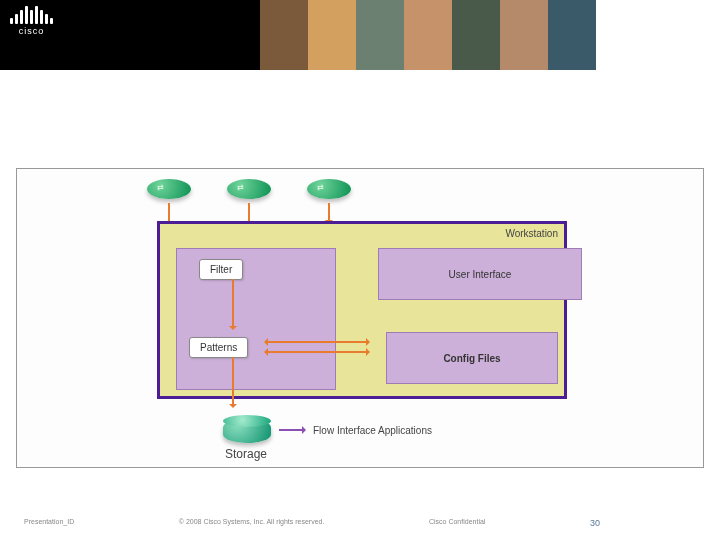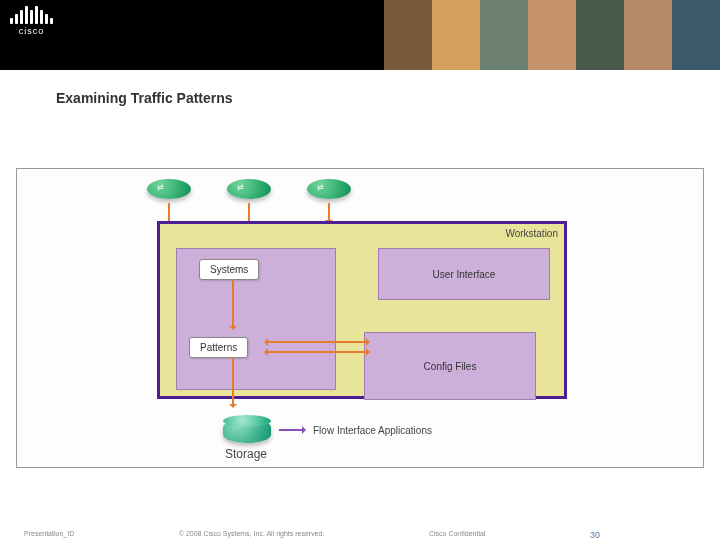--- a/index.html
+++ b/index.html
@@ -1,18 +1,18 @@
 <!DOCTYPE html>
 <html><head>
 <meta charset="utf-8">
 <style>
   * { box-sizing: border-box; margin: 0; padding: 0; }
   body { width: 720px; height: 540px; font-family: Arial, Helvetica, sans-serif; background: #fff; position: relative; overflow: hidden; }
 
-  .topbar { width: 720px; height: 70px; background: #000; position: relative; }
+  .topbar { width: 596px; height: 70px; background: #000; position: relative; }
   .cisco-logo { position: absolute; left: 10px; top: 6px; color: #fff; display: flex; flex-direction: column; align-items: center; }
   .cisco-bars { display: flex; align-items: flex-end; gap: 2px; height: 18px; }
   .cisco-bars span { display: block; width: 3px; background: #fff; border-radius: 1px; }
   .cisco-word { font-size: 9px; letter-spacing: 1px; margin-top: 2px; }
   .collage { position: absolute; right: 0; top: 0; display: flex; height: 70px; }
   .collage div { width: 48px; height: 70px; }
   .c1{background:#7a5a3a;} .c2{background:#d4a060;} .c3{background:#6b8070;} .c4{background:#c5926a;}
   .c5{background:#4a5a4a;} .c6{background:#b58a6a;} .c7{background:#3a5a6a;}
 
   .titles { position: absolute; left: 56px; top: 90px; }
@@ -24,22 +24,22 @@
 
   .routers { position: absolute; left: 10px; top: 0; display: flex; gap: 36px; }
   .router { width: 44px; height: 28px; position: relative; }
   .router .body { width: 44px; height: 20px; background: radial-gradient(circle at 30% 30%, #6fd49a, #0a8f52); border-radius: 50%; position: absolute; top: 4px; box-shadow: 0 3px 4px rgba(0,0,0,.25); }
   .router .arrows { position:absolute; top:8px; left:10px; font-size:8px; color:#e8ffe8; letter-spacing:1px; }
 
   .workstation { position: absolute; left: 20px; top: 46px; width: 410px; height: 178px; background: #e8e49a; border: 3px solid #4c1d95; }
   .workstation-label { position: absolute; right: 6px; top: 4px; font-size: 10px; color: #444; }
 
   .left-box { position: absolute; left: 16px; top: 24px; width: 160px; height: 142px; background: #cdb0d9; border: 1px solid #a07bb5; }
-  .right-top { position: absolute; left: 218px; top: 24px; width: 172px; height: 52px; background: #cdb0d9; border: 1px solid #a07bb5; }
-  .right-bot { position: absolute; left: 204px; top: 108px; width: 172px; height: 68px; background: #cdb0d9; border: 1px solid #a07bb5; }
+  .right-top { position: absolute; left: 218px; top: 24px; width: 204px; height: 52px; background: #cdb0d9; border: 1px solid #a07bb5; }
+  .right-bot { position: absolute; left: 226px; top: 108px; width: 172px; height: 52px; background: #cdb0d9; border: 1px solid #a07bb5; font-weight: bold; }
 
   .chip { position: absolute; background: #fff; border: 1px solid #888; border-radius: 3px; font-size: 10px; padding: 4px 10px; color: #333; box-shadow: 1px 1px 2px rgba(0,0,0,.15); }
   .filter-chip { left: 62px; top: 84px; }
   .aggregate-chip { left: 52px; top: 162px; }
 
   .box-label { font-size: 10px; color: #333; text-align: center; width: 100%; position: absolute; top: 50%; transform: translateY(-50%); }
 
   .arrow { position: absolute; }
   .arrow.orange { background: #e97b2f; }
   .arrow.down { width: 2px; }
@@ -52,21 +52,21 @@
   .purple-arrow { position:absolute; height:2px; background:#8a4fb5; }
   .purple-arrow::after { content:''; position:absolute; right:-5px; top:-3px; border:4px solid transparent; border-left-color:#8a4fb5; }
 
   .storage { position:absolute; left: 86px; top: 240px; width: 48px; height: 30px; }
   .storage .cyl { width:48px; height:24px; background: radial-gradient(circle at 30% 20%, #8de0c0, #0a8f6c); border-radius: 50%/35%; box-shadow: 0 3px 4px rgba(0,0,0,.25); position:absolute; top:4px; }
   .storage .lid { width:48px; height:12px; background: radial-gradient(circle at 40% 40%, #a4ebcf, #17a57a); border-radius:50%; position:absolute; top:0;}
   .storage-label { position:absolute; left: 88px; top: 272px; font-size:12px; color:#444; }
 
   .flow-label { position:absolute; left: 176px; top: 250px; font-size:10px; color:#444; }
 
-  .footer { position: absolute; left: 0; bottom: 0; width: 624px; font-size: 7px; color: #888; padding: 0 24px; display:flex; justify-content: space-between; }
+  .footer { position: absolute; left: 0; bottom: 12px; width: 624px; font-size: 7px; color: #888; padding: 0 24px; display:flex; justify-content: space-between; }
   .pagenum { color:#5a7a9a; font-size:9px; }
 </style>
 </head>
 <body>
 
 <div class="topbar">
   <div class="cisco-logo">
     <div class="cisco-bars">
       <span style="height:6px"></span>
         <span style="height:10px"></span>
@@ -85,21 +85,20 @@
       <div class="c2"></div>
       <div class="c3"></div>
       <div class="c4"></div>
     <div class="c5"></div>
       <div class="c6"></div>
       <div class="c7"></div>
   </div>
 </div>
 
 <div class="titles">
-  <div class="subtitle">Examining Traffic Patterns</div>
 </div>
 
 <div class="diagram-frame">
   <div class="diagram-inner">
 
     <div class="routers">
       <div class="router">
           <div class="body"></div>
           <div class="arrows">⇄</div>
         </div>
@@ -122,21 +121,21 @@
       <div class="workstation-label">Workstation</div>
       <div class="left-box"></div>
       <div class="right-top">
         <div class="box-label">User Interface</div>
       </div>
       <div class="right-bot">
         <div class="box-label">Config Files</div>
       </div>
     </div>
 
-    <div class="chip filter-chip">Systems</div>
+    <div class="chip filter-chip">Filter</div>
     <div class="chip aggregate-chip">Patterns</div>
 
     <div class="arrow orange down" style="left:95px; top:104px; height:50px;"></div>
     <div class="arrow orange down" style="left:95px; top:182px; height:50px;"></div>
 
     <div class="arrow orange right both" style="left:128px; top:166px; width:104px; height:2px;"></div>
     <div class="arrow orange right both" style="left:128px; top:176px; width:104px; height:2px;"></div>
 
     <div class="storage">
       <div class="cyl"></div>

